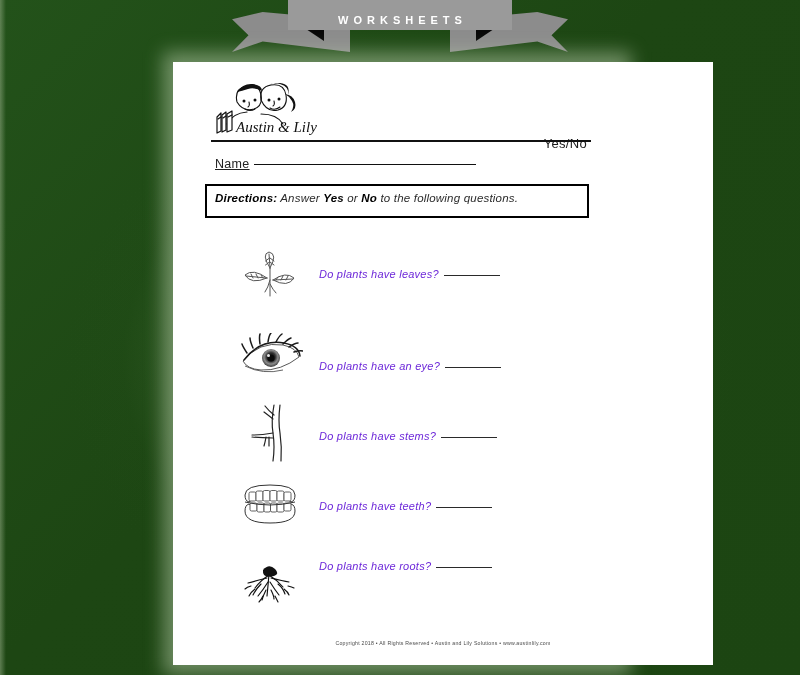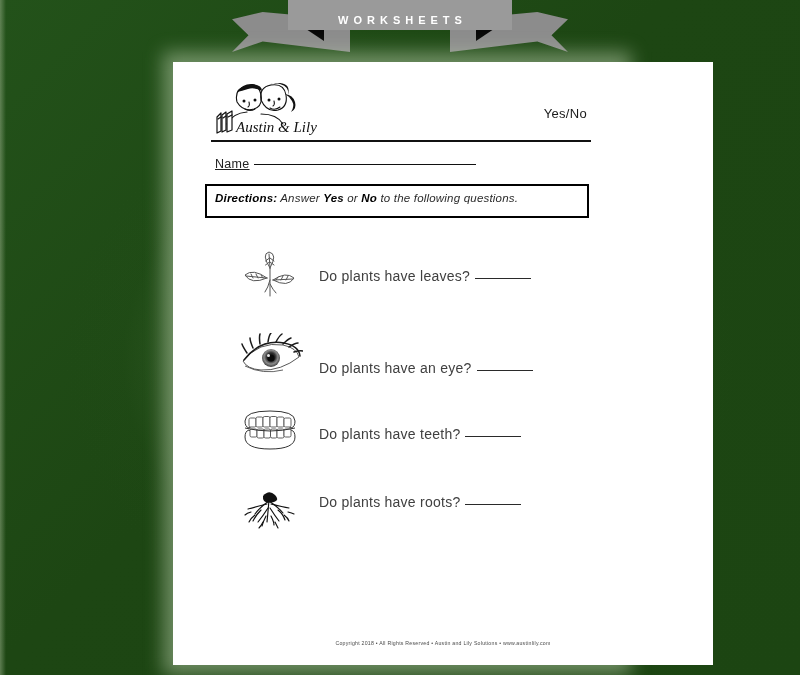--- a/index.html
+++ b/index.html
@@ -115,21 +115,21 @@
     height: 64px;
   }
   #logo-block {
     position: absolute;
     left: 12px; top: 0;
     width: 104px; height: 60px;
   }
   #logo-svg { display: block; }
   #header-right-label {
     position: absolute;
-    right: 4px; top: 28px;
+    right: 4px; top: 58px;
     font-size: 13px;
     color: #1a1a1a;
     letter-spacing: 0.3px;
   }
   #header-rule {
     position: absolute;
     left: 8px; right: 0; top: 62px;
     height: 2px;
     background: #111111;
   }
@@ -190,44 +190,45 @@
     width: 74px;
     height: 62px;
     display: flex;
     align-items: center;
     justify-content: center;
   }
   .q-icon svg { display: block; }
   .q-text {
     position: absolute;
     left: 116px;
-    font-size: 14px;
-    color: #404040;
+    font-size: 11px;
+    color: #6d28d9;
     letter-spacing: 0.25px;
     white-space: nowrap;
+    font-style: italic;
   }
   .q-blank {
     display: inline-block;
     width: 56px;
     border-bottom: 1.3px solid #2a2a2a;
     margin-left: 5px;
     vertical-align: 2px;
   }
 
   
   #question-row-0 .q-icon { top: 0px; }
   #question-row-0 .q-text { top: 24px; }
   #question-row-1 .q-icon { top: 6px; }
   #question-row-1 .q-text { top: 42px; }
   #question-row-2 .q-icon { top: 10px; }
   #question-row-2 .q-text { top: 38px; }
   #question-row-3 .q-icon { top: 8px; }
   #question-row-3 .q-text { top: 34px; }
   #question-row-4 .q-icon { top: 14px; }
-  #question-row-4 .q-text { top: 28px; text-align: right; }
+  #question-row-4 .q-text { top: 20px; text-align: right; }
 
   
   #footer {
     position: absolute;
     left: 0; right: 0;
     bottom: 16px;
     text-align: center;
   }
   #footer-text {
     font-size: 5.2px;
@@ -351,20 +352,37 @@
               <path d="M46 11 q5 -5 8 -6"></path>
               <path d="M52 14 q6 -4 9 -4"></path>
               <path d="M57 19 q6 -2 9 -1"></path>
             </g>
             <path d="M8 33 q18 9 38 4" fill="none" stroke="#555" stroke-width="0.9"></path>
           </svg>
         </div>
         <div class="q-text"><span>Do plants have an eye?</span><span class="q-blank"></span></div>
       </div>
 
+      <div class="question-row" id="question-row-2">
+        <div class="q-icon">
+          <svg width="60" height="60" viewBox="0 0 60 60">
+            <g fill="none" stroke="#222" stroke-width="1.2" stroke-linecap="round">
+              <path d="M34 2 q-3 16 -1 28 q2 14 0 28"></path>
+              <path d="M40 2 q-2 16 0 28 q2 14 1 28"></path>
+              <path d="M34 12 q-6 -5 -9 -9"></path>
+              <path d="M33 16 q-5 -4 -9 -7"></path>
+              <path d="M33 30 q-12 2 -21 2"></path>
+              <path d="M33 35 q-12 0 -21 -1"></path>
+              <path d="M26 34 q-1 6 -2 9"></path>
+              <path d="M29 34 q0 6 0 9"></path>
+            </g>
+          </svg>
+        </div>
+        <div class="q-text"><span>Do plants have stems?</span><span class="q-blank"></span></div>
+      </div>
 
       <div class="question-row" id="question-row-3">
         <div class="q-icon">
           <svg width="62" height="48" viewBox="0 0 62 48">
             <g fill="#fff" stroke="#333" stroke-width="1" stroke-linejoin="round">
               <path d="M6 14 q0 -10 25 -10 q25 0 25 10 q0 6 -4 7 q-5 -5 -21 -5 q-16 0 -21 5 q-4 -1 -4 -7 z"></path>
               <path d="M6 30 q0 12 25 12 q25 0 25 -12 q0 -6 -4 -7 q-5 5 -21 5 q-16 0 -21 -5 q-4 1 -4 7 z"></path>
             </g>
             <g fill="#fff" stroke="#444" stroke-width="0.85">
               <rect x="10" y="11" width="7" height="9" rx="1.6"></rect>

